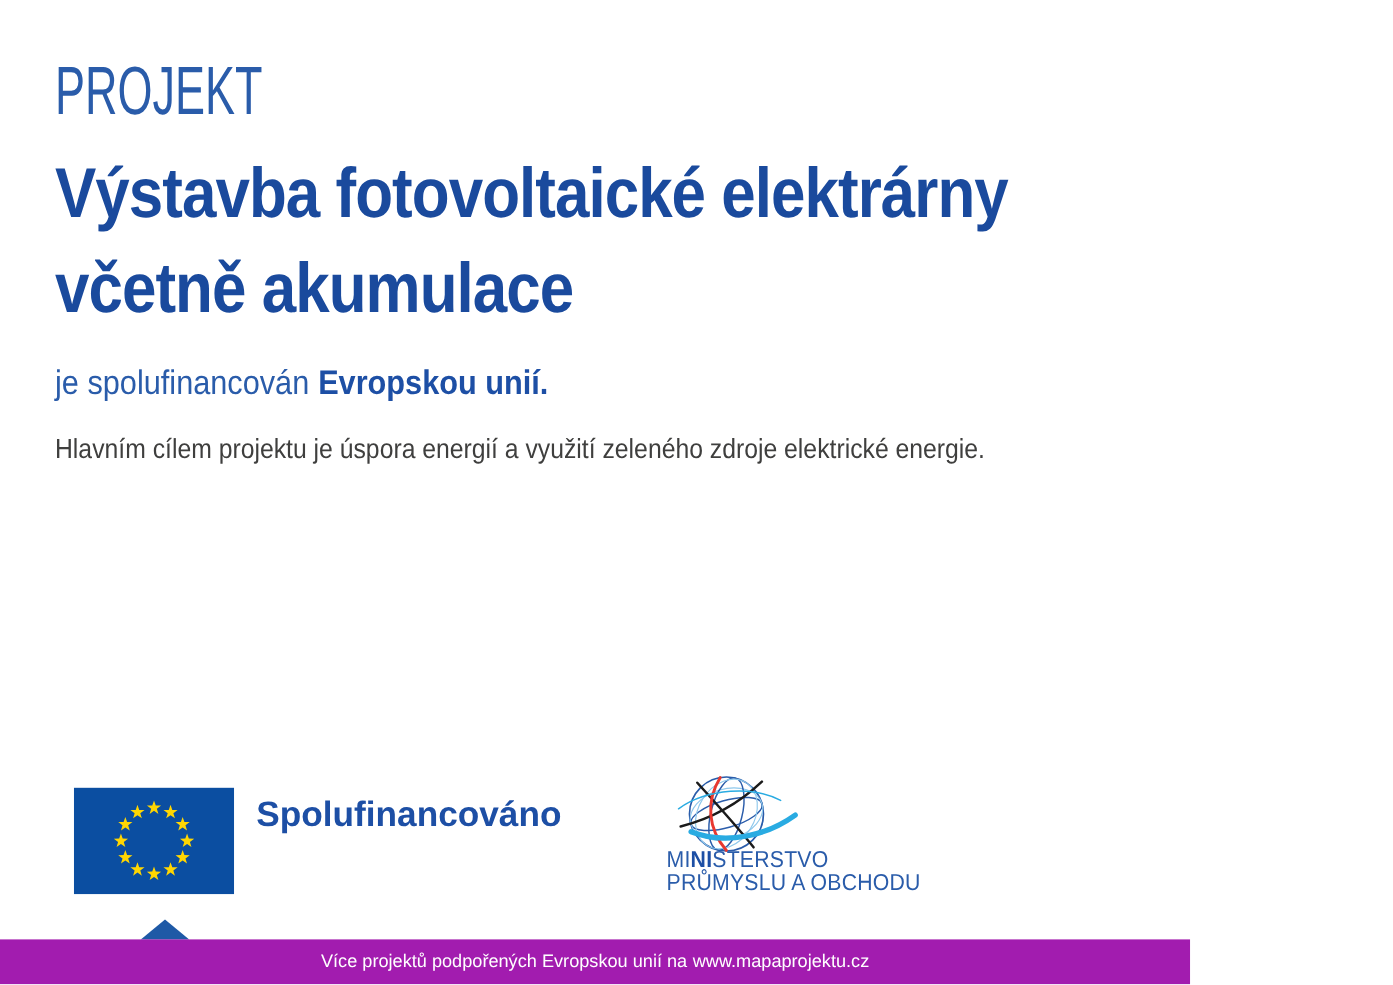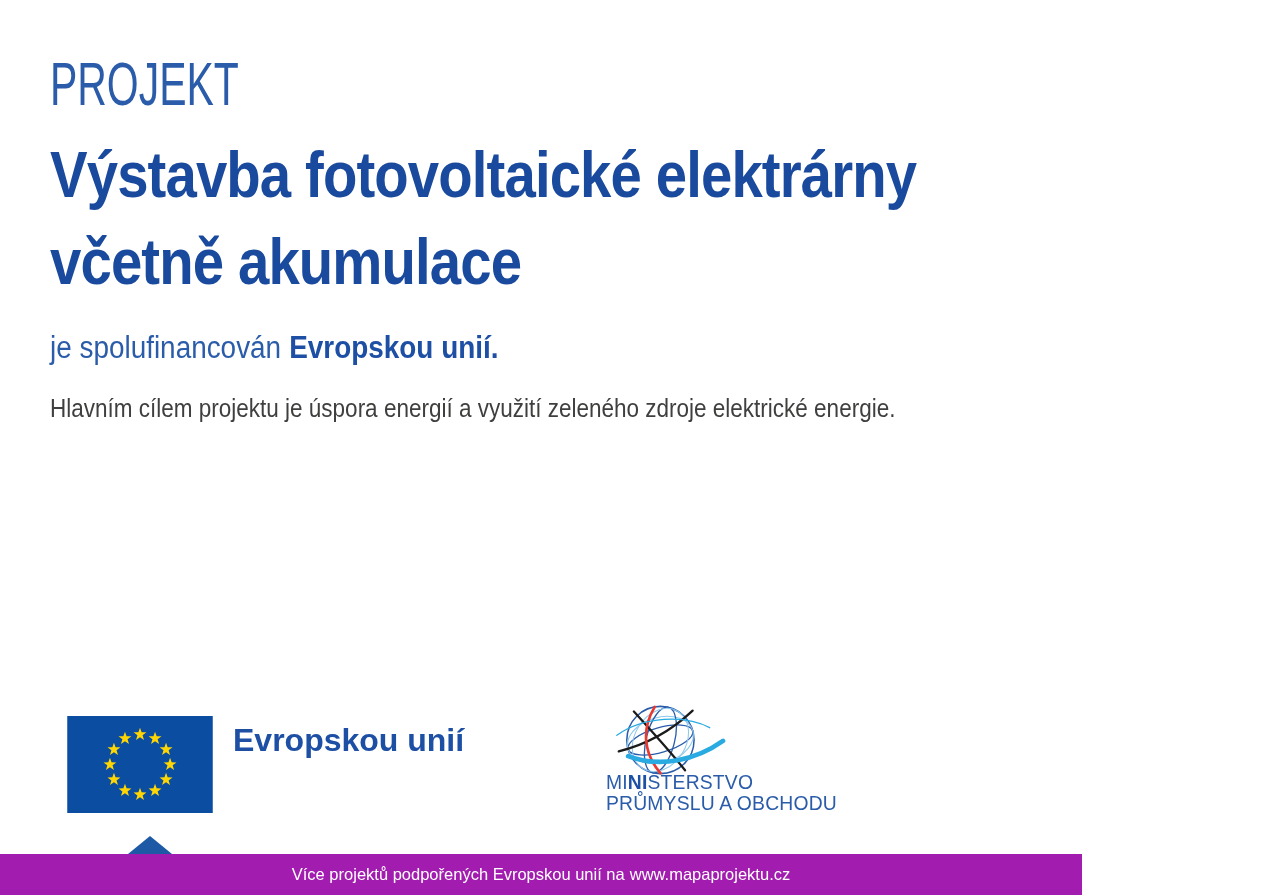--- a/index.html
+++ b/index.html
@@ -94,21 +94,21 @@
       <use href="#star" transform="translate(75,81)"></use>
       <use href="#star" transform="translate(59.5,76.85)"></use>
       <use href="#star" transform="translate(48.15,65.5)"></use>
       <use href="#star" transform="translate(44,50)"></use>
       <use href="#star" transform="translate(48.15,34.5)"></use>
       <use href="#star" transform="translate(59.5,23.15)"></use>
     </g>
   </svg>
 
   <div class="eu-label">
-    <div>Evropskou unií</div>
+    <div>Spolufinancováno</div>
   </div>
 
   <svg class="globe" viewBox="0 0 132 76" xmlns="http://www.w3.org/2000/svg">
     <g fill="none" stroke-linecap="round">
       <circle cx="58" cy="38" r="35.5" stroke="#2A5CAA" stroke-width="1.6"></circle>
       <ellipse cx="58" cy="38" rx="35.5" ry="13" stroke="#2A5CAA" stroke-width="1.4" transform="rotate(-16 58 38)"></ellipse>
       <ellipse cx="58" cy="38" rx="35.5" ry="24" stroke="#8EC8EC" stroke-width="1.1" transform="rotate(-16 58 38)"></ellipse>
       <ellipse cx="58" cy="38" rx="15" ry="35.5" stroke="#2A5CAA" stroke-width="1.4" transform="rotate(14 58 38)"></ellipse>
       <ellipse cx="58" cy="38" rx="27" ry="35.5" stroke="#8EC8EC" stroke-width="1.1" transform="rotate(32 58 38)"></ellipse>
       <path d="M 30,8 C 50,30 70,52 84,70" stroke="#1B1B1B" stroke-width="2.4"></path>

